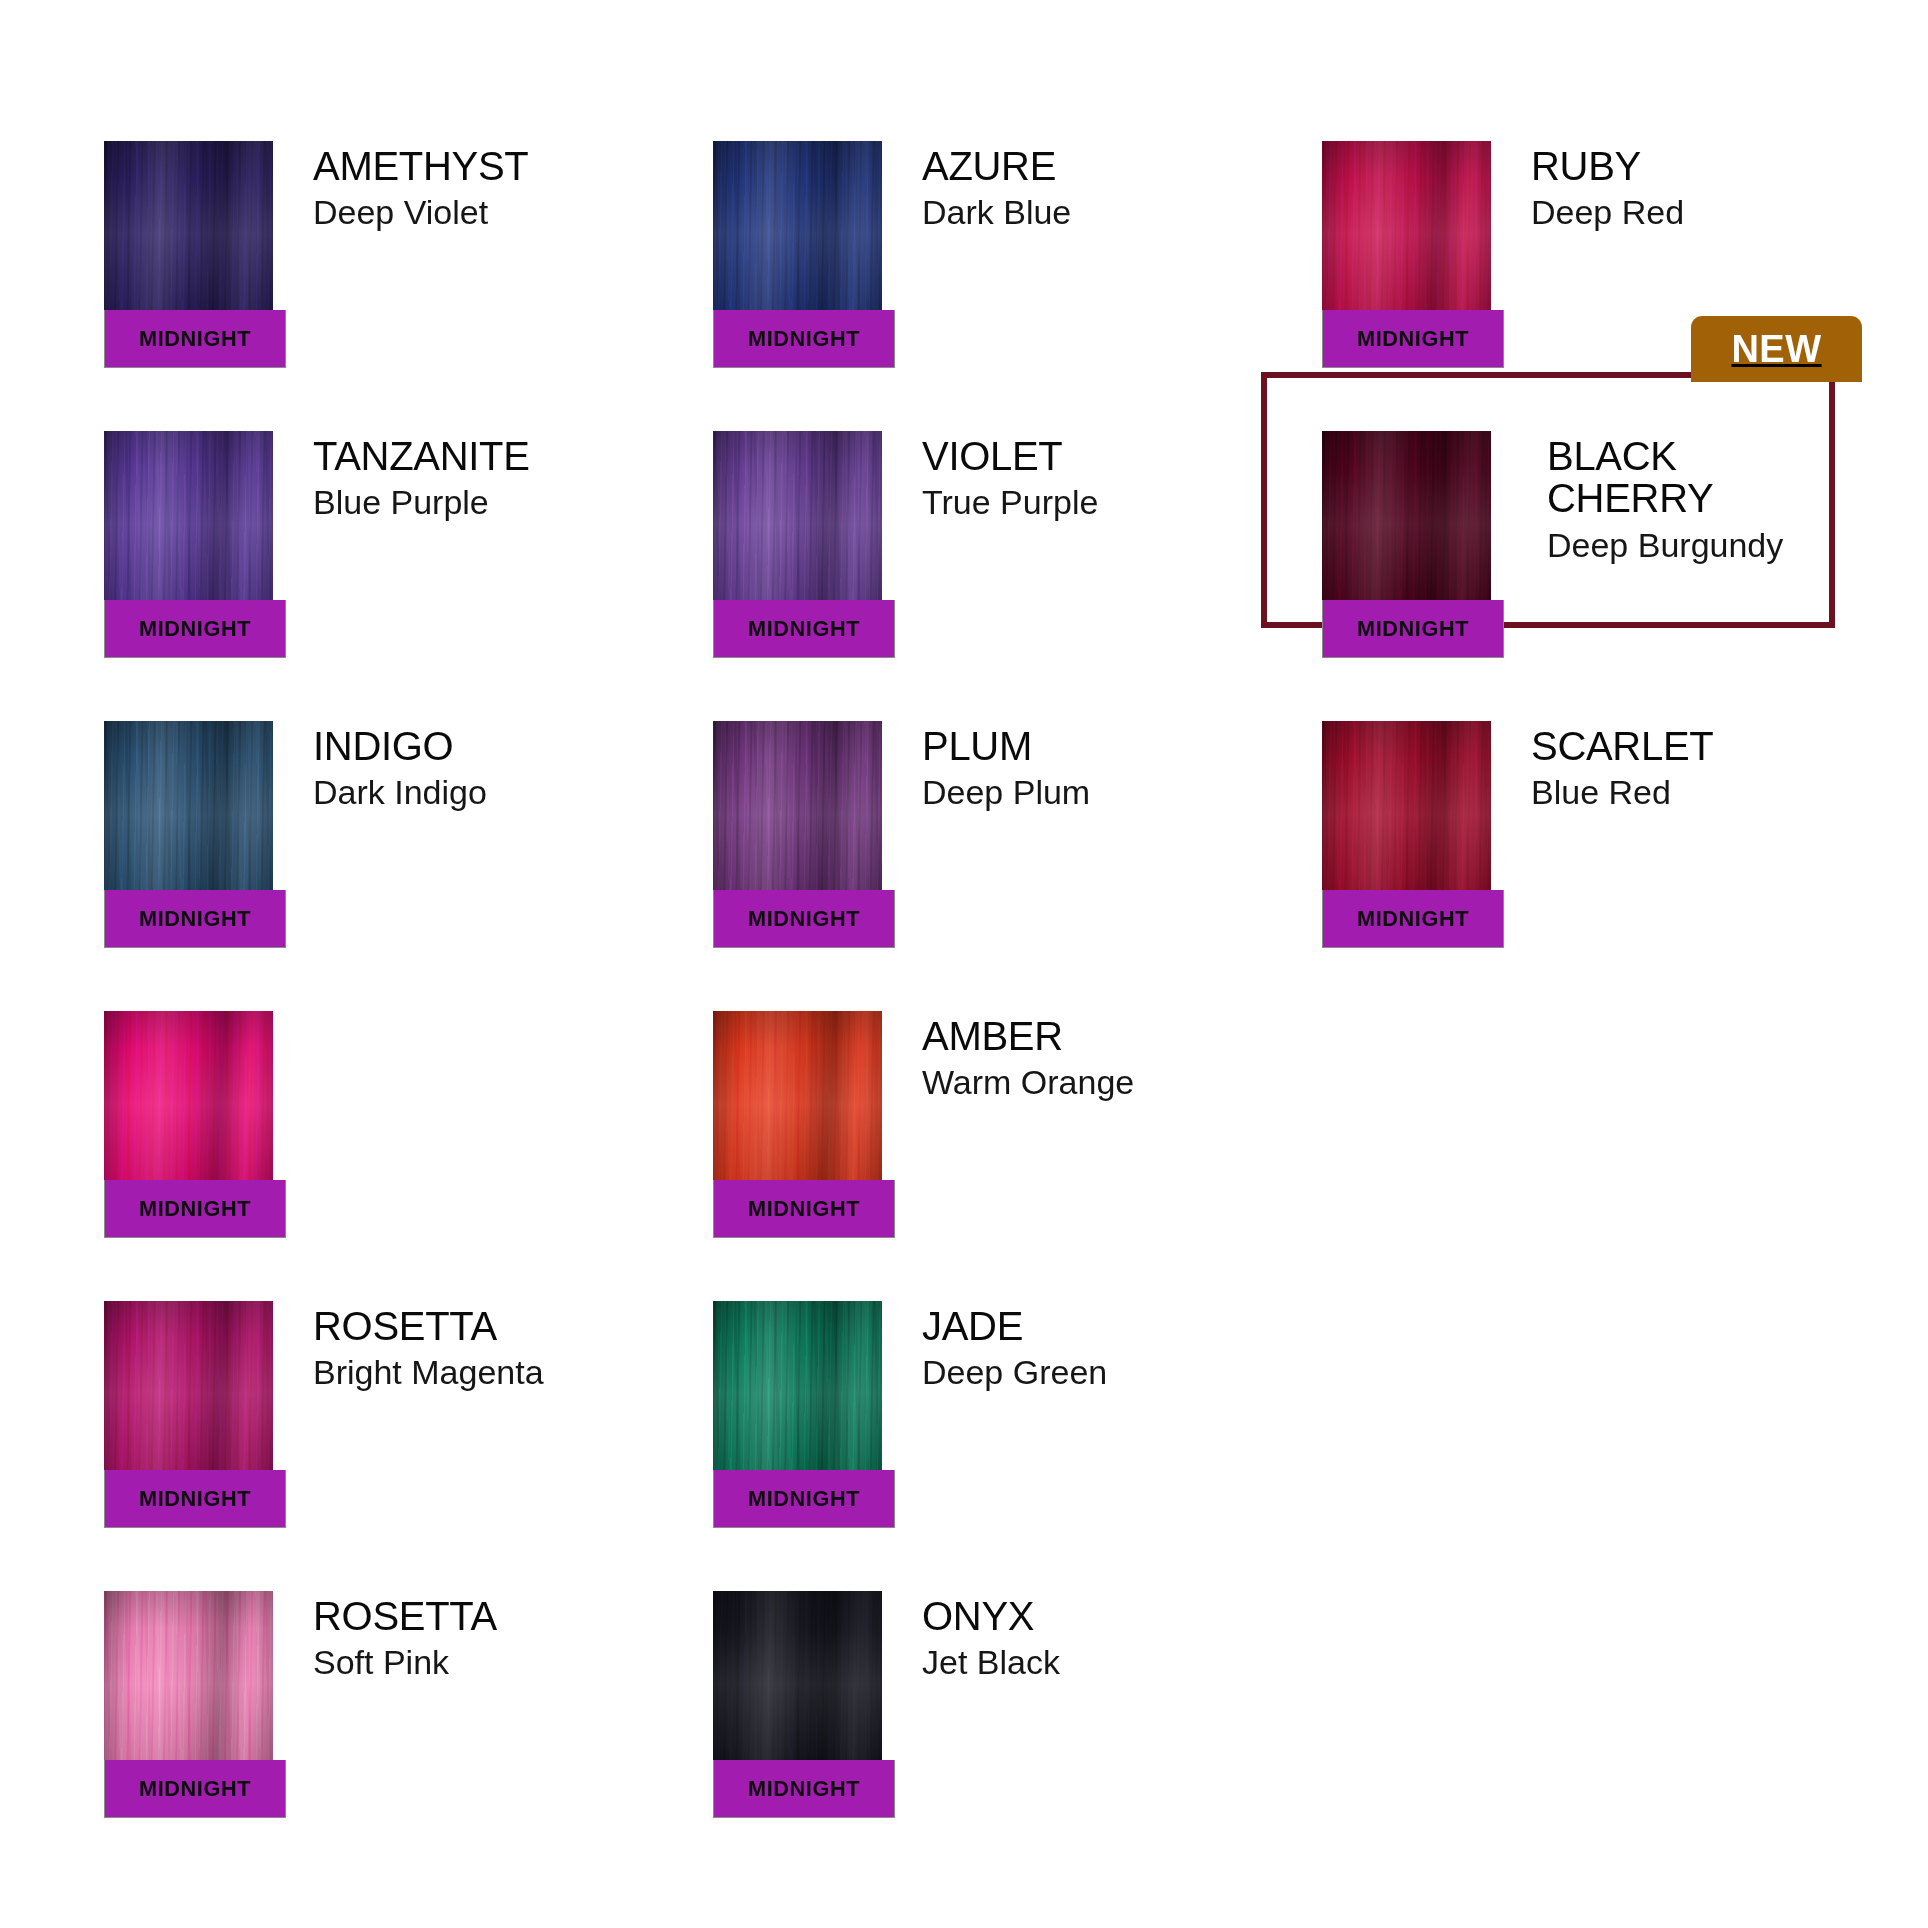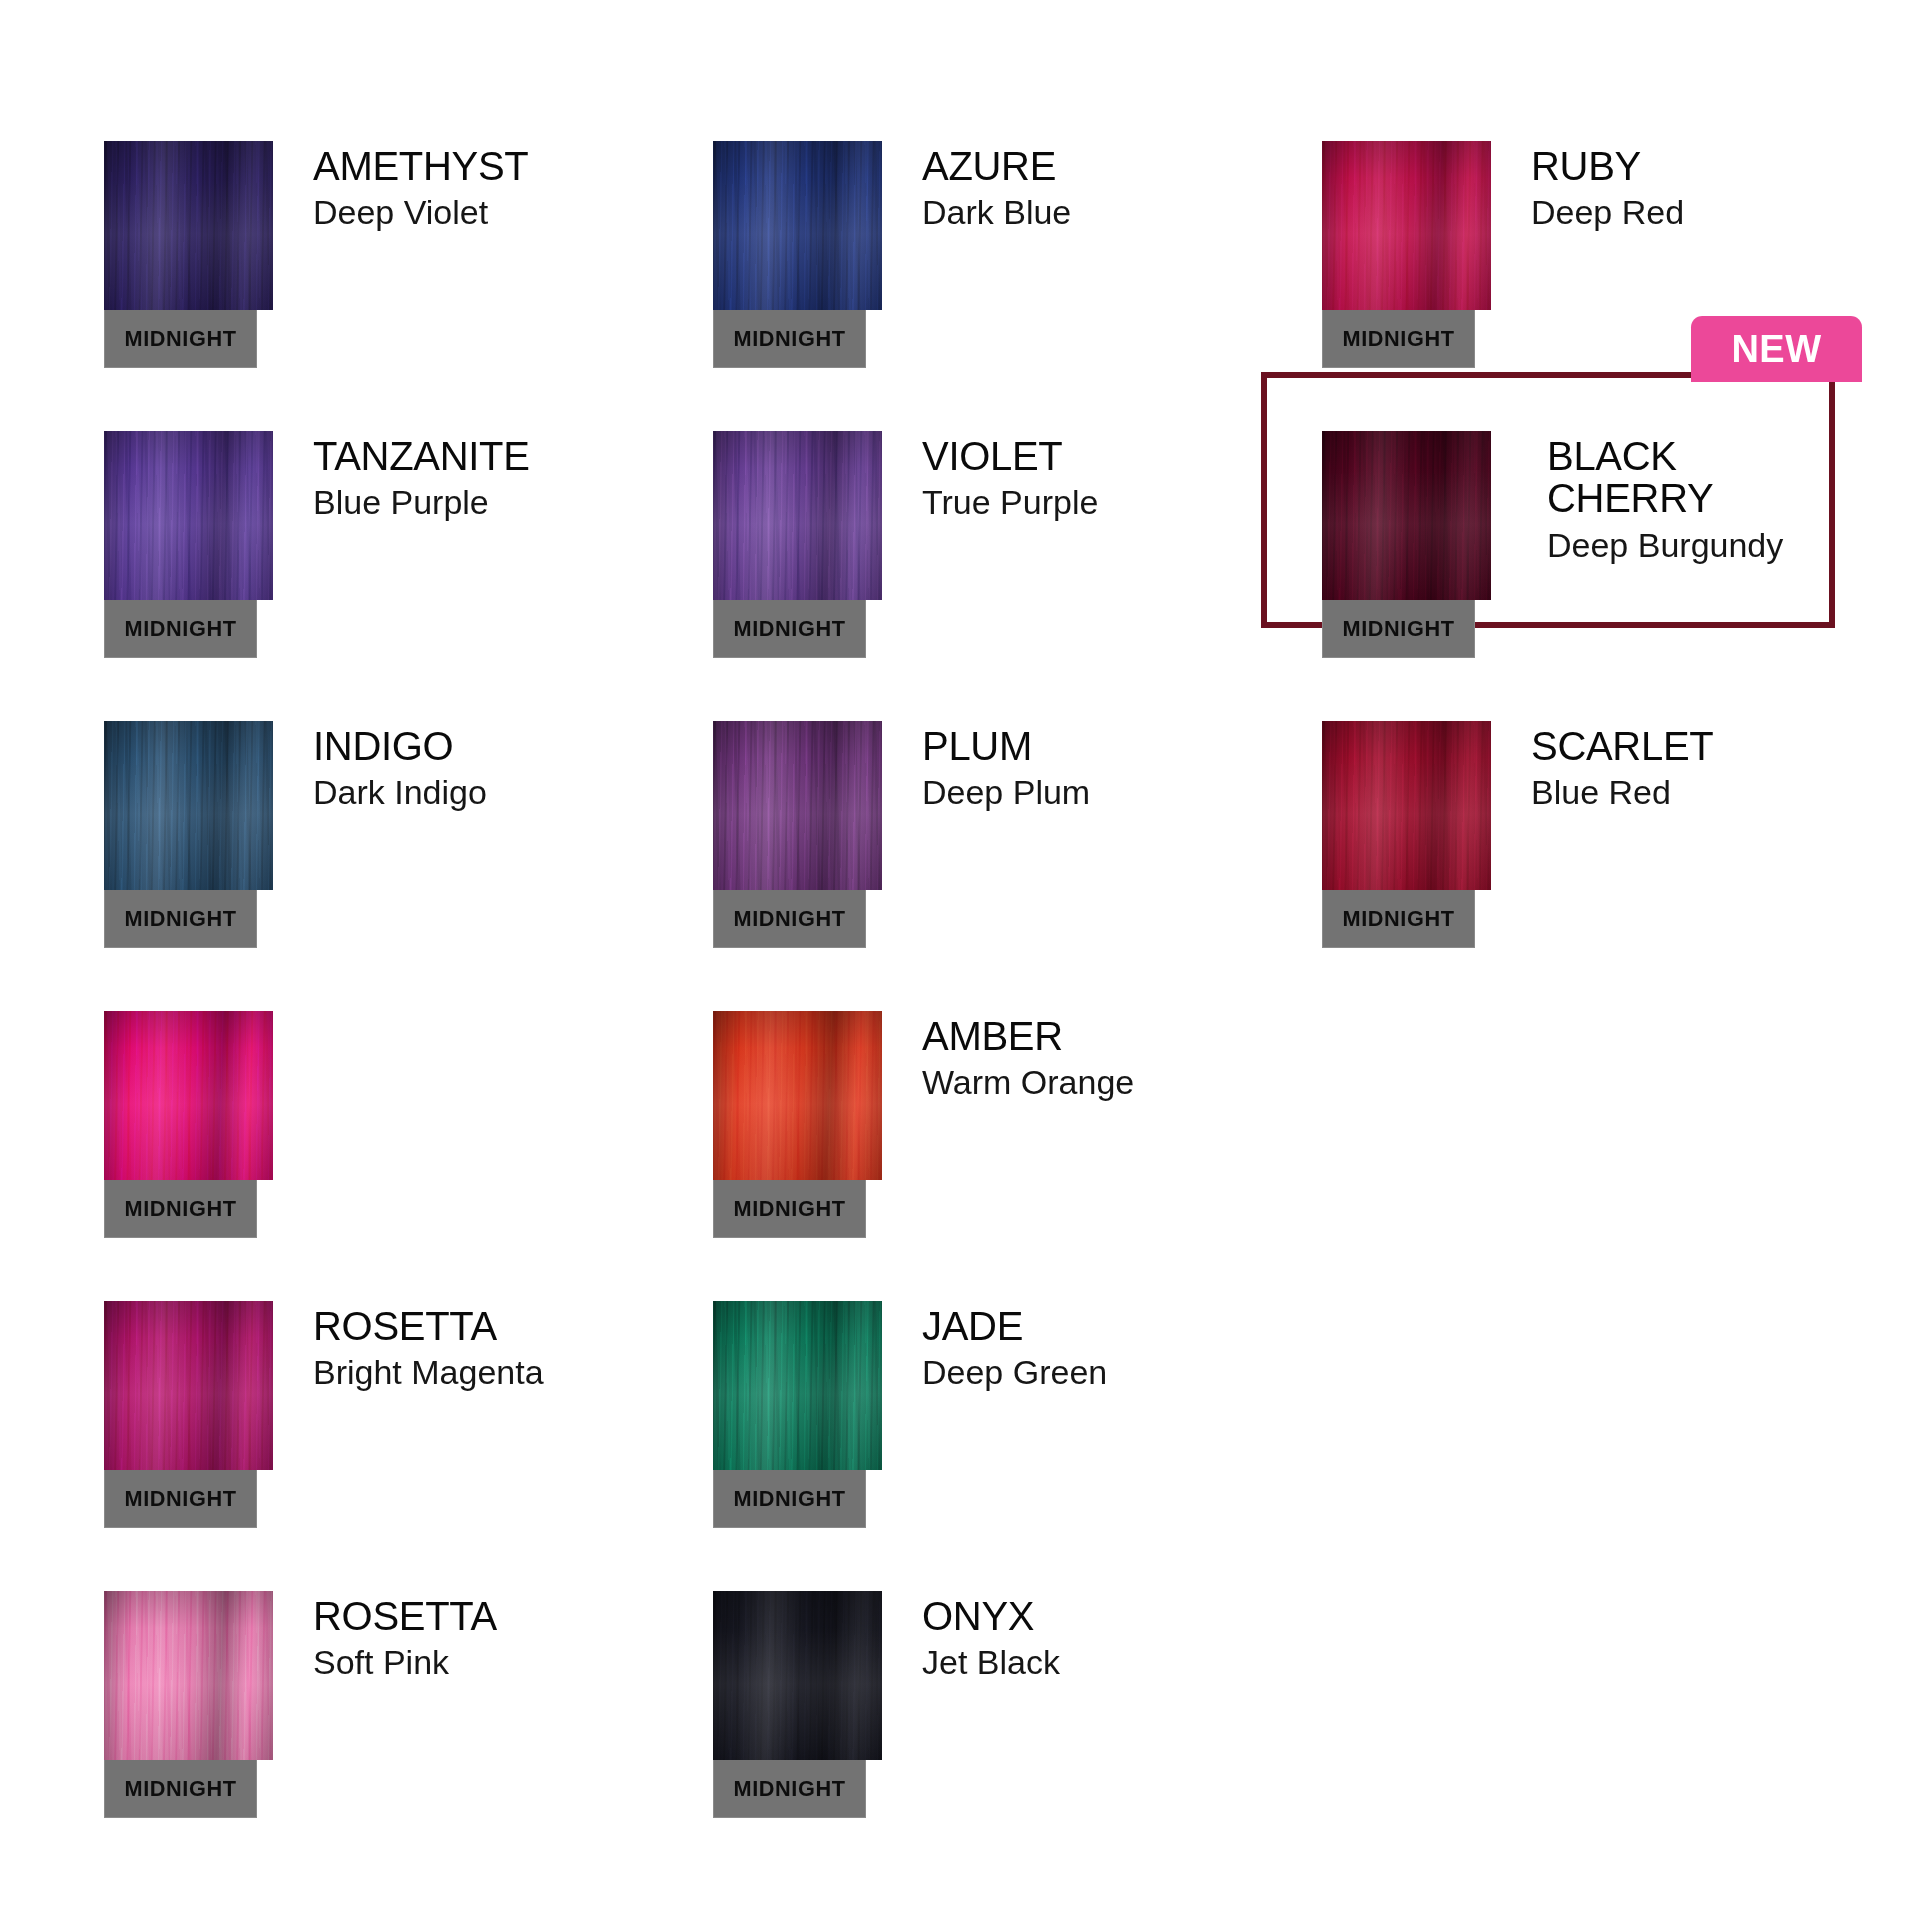--- a/index.html
+++ b/index.html
@@ -57,22 +57,22 @@
         rgba(0,0,0,0.26) 100%);
   }
   .chip .sheen {
     position: absolute; inset: 0;
     background: linear-gradient(to bottom,
       rgba(0,0,0,0.22) 0%, rgba(0,0,0,0.04) 22%,
       rgba(255,255,255,0.07) 55%, rgba(0,0,0,0.10) 100%);
   }
 
   .band {
-    width: 153px; height: 58px;
-    background: #737373;
+    width: 182px; height: 58px;
+    background: #a21caf;
     border: 0.9px solid #8a8a8a;
     border-top: none;
     display: flex; align-items: center; justify-content: center;
   }
   .band span {
     font-size: 21.7px; font-weight: 700;
     letter-spacing: 0.6px; color: #0d0d0d;
   }
 
   
@@ -95,24 +95,25 @@
     left: -61px; top: -59px;
     width: 574px; height: 256px;
     border: 6.6px solid #6B1120;
     background: #ffffff;
     z-index: 0;
   }
   .new-tab {
     position: absolute;
     left: 369px; top: -115px;
     width: 171px; height: 66px;
-    background: #ec4899;
+    background: #a16207;
     border-radius: 11.3px 11.3px 0 0;
     display: flex; align-items: center; justify-content: center;
     z-index: 2;
+    text-decoration: underline;
   }
   .new-tab span {
     color: #ffffff; font-size: 38px; font-weight: 700;
     letter-spacing: 0.5px; line-height: 1;
   }
   .featured .swatch-wrap, .featured .info { position: relative; z-index: 1; }
   .featured .swatch-wrap { margin-left: 0; }
   .featured .info { padding-left: 56px; }
 </style>
 </head>

